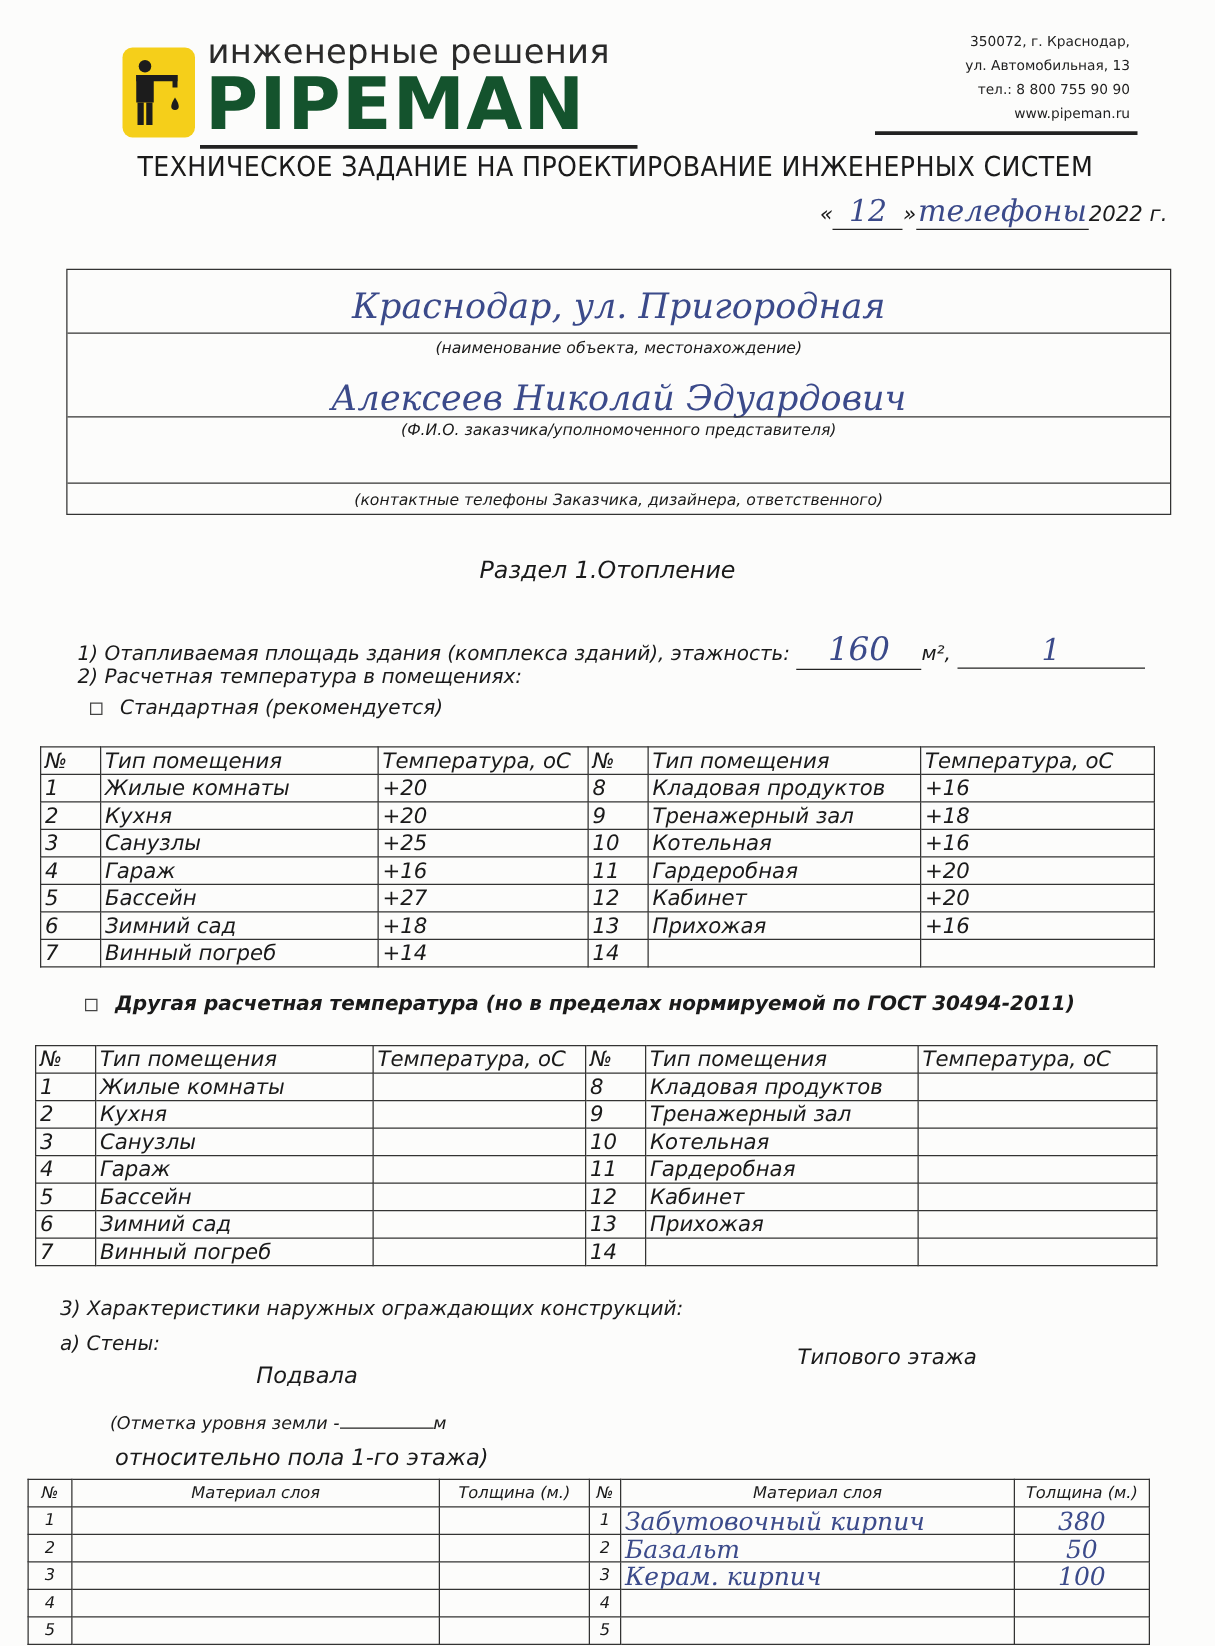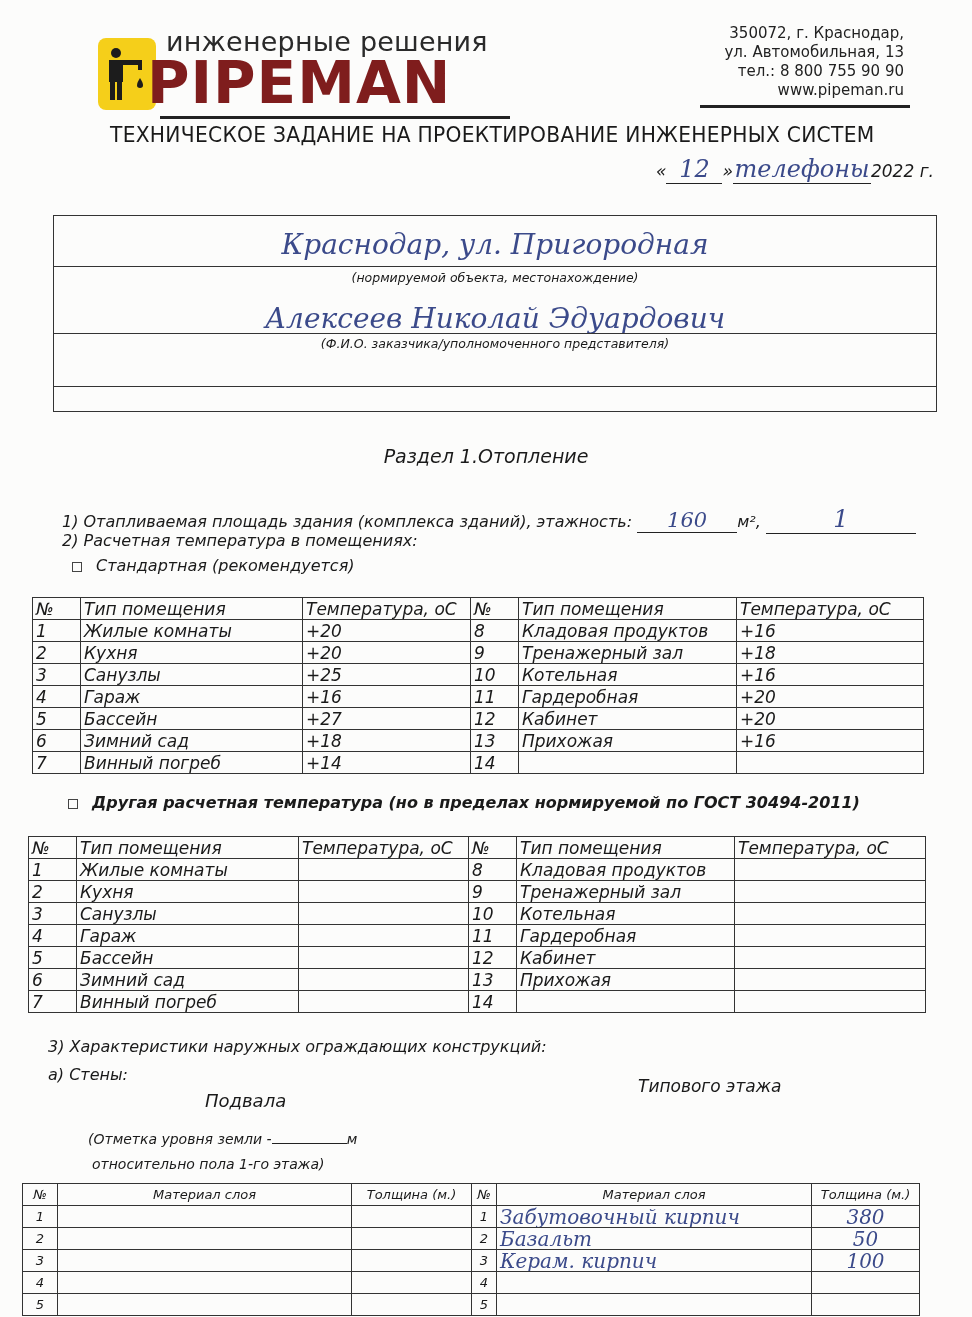--- a/index.html
+++ b/index.html
@@ -6,23 +6,23 @@
   body { width:972px; height:1317px; background:#fcfcfb; position:relative; overflow:hidden;
          font-family:"DejaVu Sans", sans-serif; color:#1a1a1a; }
   .abs { position:absolute; }
   .it { font-style:italic; }
   .hand { font-family:"DejaVu Serif", serif; font-style:italic; color:#3b4a8a; }
 
   
   #logo-box { left:98px; top:38px; width:58px; height:72px; background:#f5cf1a; border-radius:8px; }
   #logo-box svg { width:58px; height:72px; }
   #brand-sub { left:166px; top:26px; font-size:27px; color:#2a2a2a; letter-spacing:0.2px; }
-  #brand-name { left:147px; top:52px; font-size:58px; font-weight:bold; color:#7f1d1d; letter-spacing:1px; line-height:62px; font-family:"DejaVu Sans", sans-serif; }
+  #brand-name { left:164px; top:52px; font-size:58px; font-weight:bold; color:#14532d; letter-spacing:1px; line-height:62px; font-family:"DejaVu Sans", sans-serif; }
   #hdr-line-left { left:160px; top:116px; width:350px; height:3px; background:#222; }
-  #address { right:68px; top:24px; text-align:right; font-size:15px; line-height:19px; color:#222; }
+  #address { right:68px; top:24px; text-align:right; font-size:11px; line-height:19px; color:#222; }
   #hdr-line-right { left:700px; top:105px; width:210px; height:3px; background:#222; }
 
   #doc-title { left:110px; top:122px; font-size:22px; letter-spacing:0.3px; transform:scaleX(0.92); transform-origin:left; white-space:nowrap; }
 
   #date-row { right:38px; top:155px; font-size:17px; white-space:nowrap; }
   #date-row .u { display:inline-block; border-bottom:1px solid #222; text-align:center; }
   #date-row .hand { font-size:24px; }
 
   
   #info-box { left:53px; top:215px; width:882px; height:195px; border:1.5px solid #333; }
@@ -69,33 +69,34 @@
 
 <div id="doc-title" class="abs">ТЕХНИЧЕСКОЕ ЗАДАНИЕ НА ПРОЕКТИРОВАНИЕ ИНЖЕНЕРНЫХ СИСТЕМ</div>
 
 <div id="date-row" class="abs it">
   <span>«</span><span class="u" style="width:56px;"><span class="hand">12</span></span><span>»</span><span class="u" style="width:138px;"><span class="hand">телефоны</span></span><span>2022 г.</span>
 </div>
 
 <div id="info-box" class="abs">
   <div class="info-hand hand" style="top:12px;">Краснодар, ул. Пригородная</div>
   <div class="info-line" style="top:50px;"></div>
-  <div class="info-cap" style="top:54px;">(нормируемой объекта, местонахождение)</div>
+  <div class="info-cap" style="top:54px;">(наименование объекта, местонахождение)</div>
   <div class="info-hand hand" style="top:86px;">Алексеев Николай Эдуардович</div>
   <div class="info-line" style="top:117px;"></div>
   <div class="info-cap" style="top:120px;">(Ф.И.О. заказчика/уполномоченного представителя)</div>
   <div class="info-line" style="top:170px;"></div>
   <div class="info-hand hand" style="top:140px;"></div>
+  <div class="info-cap" style="top:176px;">(контактные телефоны Заказчика, дизайнера, ответственного)</div>
 </div>
 
 <div id="section-title" class="abs">Раздел 1.Отопление</div>
 
 <div class="abs qline" style="left:62px; top:505px;">
   <span>1) Отапливаемая площадь здания (комплекса зданий), этажность:</span>
-  <span class="blank" style="width:100px;"><span class="hand" style="font-size:21px;">160</span></span><span>м²,</span>
+  <span class="blank" style="width:100px;"><span class="hand" style="font-size:26px;">160</span></span><span>м²,</span>
   <span class="blank" style="width:150px;"><span class="hand" style="font-size:24px;">1</span></span>
 </div>
 <div class="abs qline" style="left:62px; top:531px;">2) Расчетная температура в помещениях:</div>
 <div class="abs qline" style="left:72px; top:556px;">
   <span class="checkbox"></span><span>Стандартная (рекомендуется)</span>
 </div>
 
 <table class="grid" style="left:32px; top:597px; width:892px;">
   <colgroup>
       <col style="width:48px">
@@ -254,21 +255,21 @@
     </tbody>
 </table>
 
 <div class="abs qline" style="left:48px; top:1037px;">3) Характеристики наружных ограждающих  конструкций:</div>
 <div class="abs qline" style="left:48px; top:1065px;">а) Стены:</div>
 <div class="abs qline" style="left:205px; top:1090px; font-size:18px;">Подвала</div>
 <div class="abs qline" style="left:638px; top:1076px; font-size:17px;">Типового этажа</div>
 <div class="abs qline" style="left:88px; top:1131px; font-size:14px;">
   <span>(Отметка уровня земли -</span><span class="blank" style="width:75px;"><span></span></span><span>м</span>
 </div>
-<div class="abs qline" style="left:92px; top:1156px; font-size:14px;">относительно пола 1-го этажа)</div>
+<div class="abs qline" style="left:92px; top:1156px; font-size:18px;">относительно пола 1-го этажа)</div>
 
 <table class="grid walls" style="left:22px; top:1183px; width:898px;">
   <colgroup>
       <col style="width:35px">
       <col style="width:294px">
       <col style="width:120px">
       <col style="width:25px">
       <col style="width:315px">
       <col>
     </colgroup>

